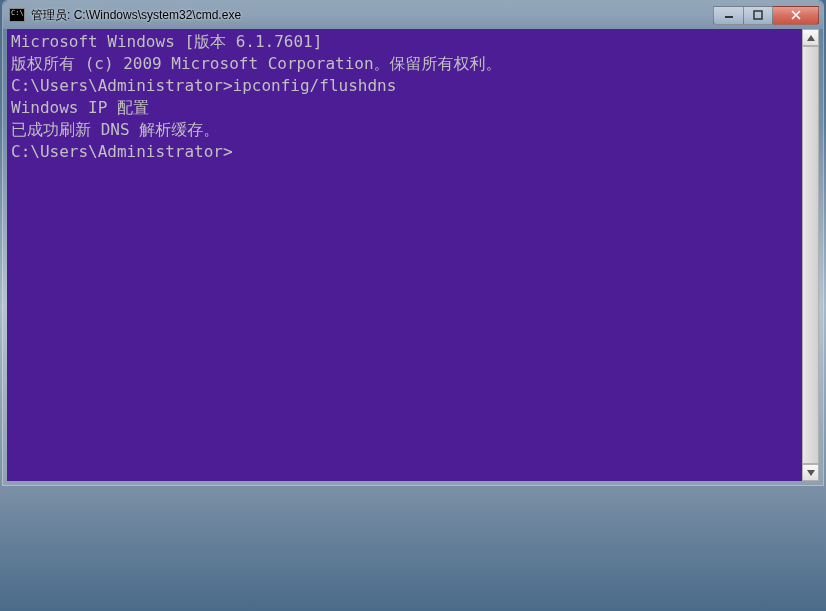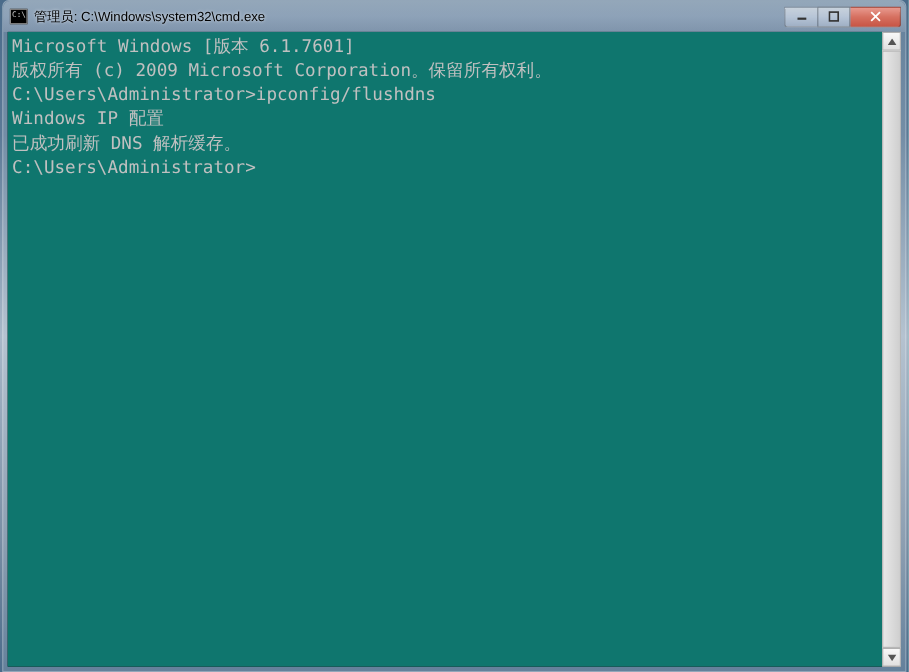--- a/index.html
+++ b/index.html
@@ -10,21 +10,21 @@
     height: 611px;
     background: linear-gradient(180deg, #4a6b8a 0%, #5c7a97 20%, #a8b8c8 50%, #7a8fa5 80%, #4a6b8a 100%);
     font-family: "Segoe UI", Tahoma, sans-serif;
     overflow: hidden;
   }
   .window {
     position: absolute;
     top: 0;
     left: 2px;
     width: 822px;
-    height: 611px;
+    height: 486px;
     border: 1px solid rgba(255,255,255,0.3);
     border-radius: 6px 6px 0 0;
     background: rgba(255,255,255,0.15);
     display: flex;
     flex-direction: column;
   }
   .titlebar {
     height: 28px;
     background: linear-gradient(180deg, rgba(255,255,255,0.3) 0%, rgba(200,210,225,0.4) 50%, rgba(150,165,185,0.5) 100%);
     display: flex;
@@ -87,21 +87,21 @@
   .client {
     flex: 1;
     margin: 4px;
     margin-top: 0;
     background: #000;
     position: relative;
     display: flex;
   }
   .term {
     flex: 1;
-    background: #0f766e;
+    background: #4c1d95;
     color: #c0c0c0;
     font-family: "NSimSun", "SimSun", "Consolas", monospace;
     font-size: 16px;
     line-height: 22px;
     padding: 2px 4px;
     white-space: pre-wrap;
     overflow: hidden;
   }
   .scrollbar {
     width: 17px;

